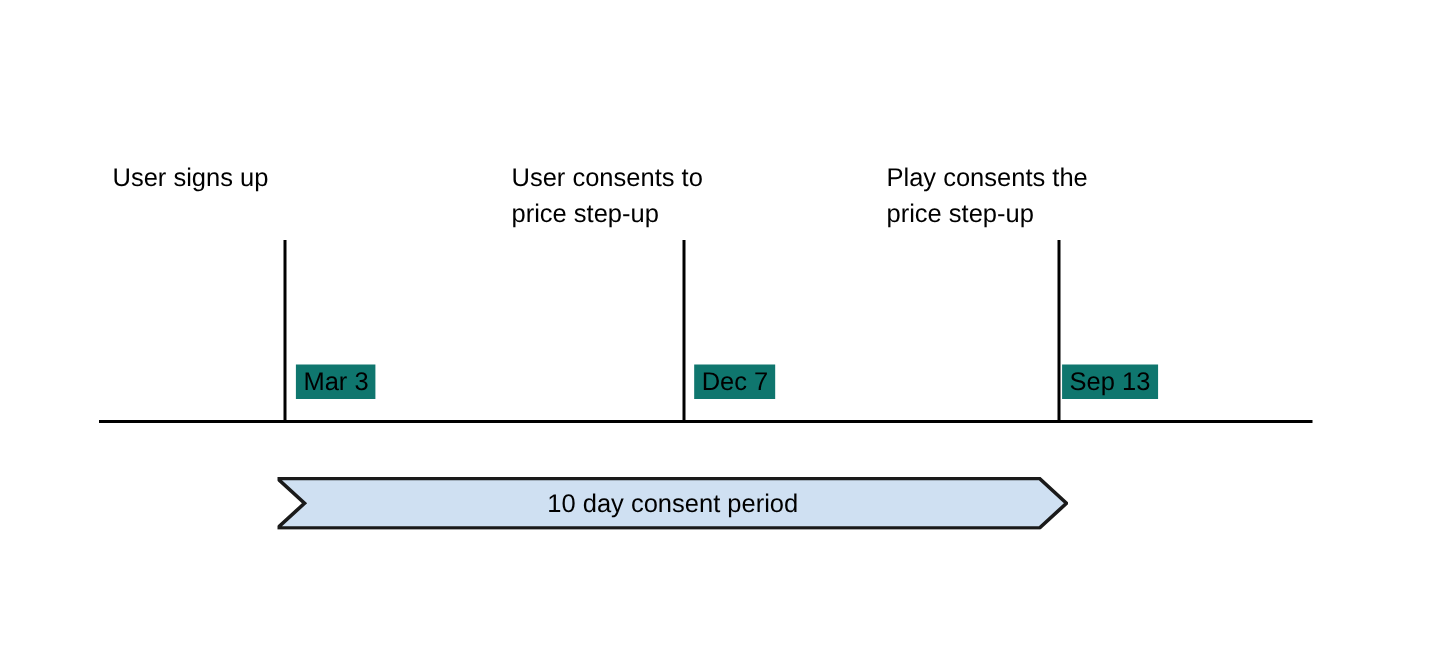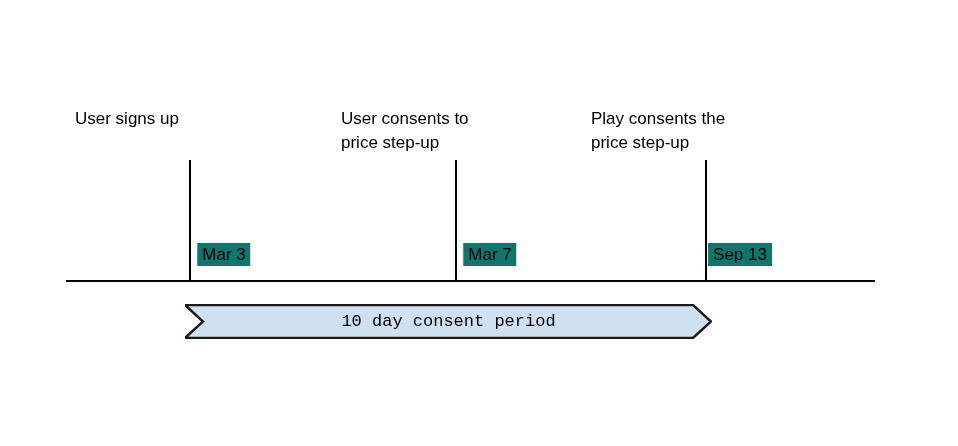--- a/index.html
+++ b/index.html
@@ -72,24 +72,23 @@
     padding: 1px 5px;
     white-space: nowrap;
     color: #000000;
     margin-left: 34px;
   }
 
   
   .period-banner {
     position: absolute;
     left: 185px;
-    top: 304px;
+    top: 318px;
     width: 527px;
     height: 39px;
-    font-family: Liberation Mono, monospace;
   }
   .period-banner svg {
     display: block;
     width: 527px;
     height: 35px;
   }
   .period-banner-label {
     position: absolute;
     left: 0;
     top: 0;
@@ -113,21 +112,21 @@
   <div class="milestone" style="left:190px">
     <div class="milestone-caption">User signs up</div>
     <div class="milestone-stem"></div>
     <div class="milestone-date">Mar 3</div>
   </div>
 
   <div class="milestone" style="left:456px">
     <div class="milestone-caption">User consents to
 price step-up</div>
     <div class="milestone-stem"></div>
-    <div class="milestone-date">Mar 7</div>
+    <div class="milestone-date">Dec 7</div>
   </div>
 
   <div class="milestone" style="left:706px">
     <div class="milestone-caption">Play consents the
 price step-up</div>
     <div class="milestone-stem"></div>
     <div class="milestone-date">Sep 13</div>
   </div>
 
   <div class="period-banner">

